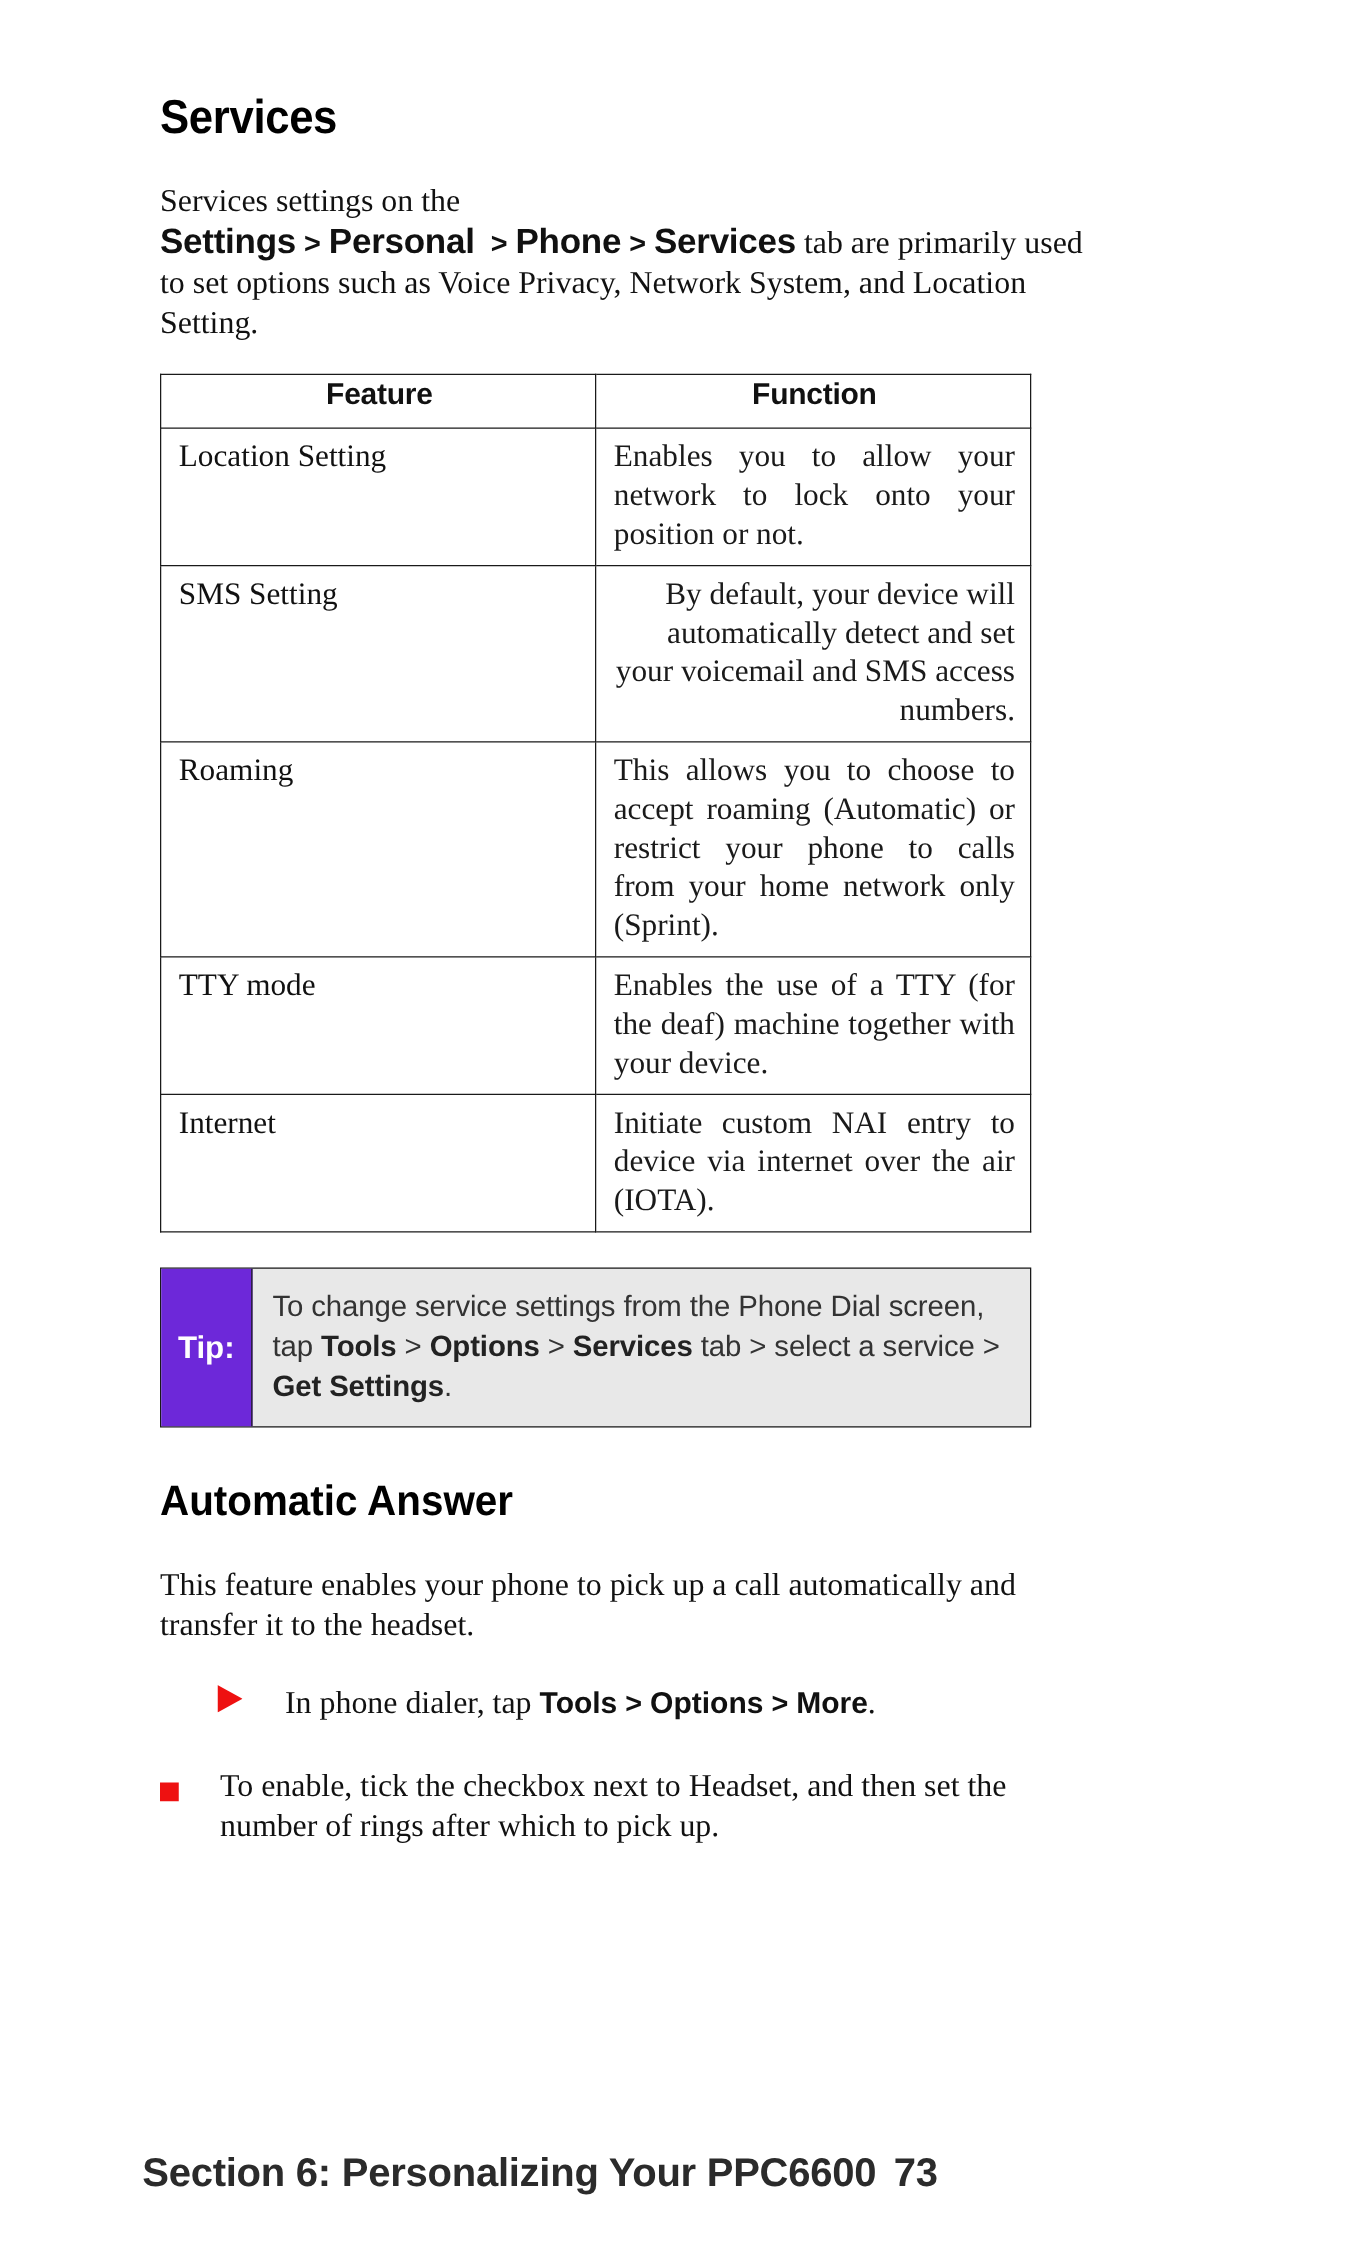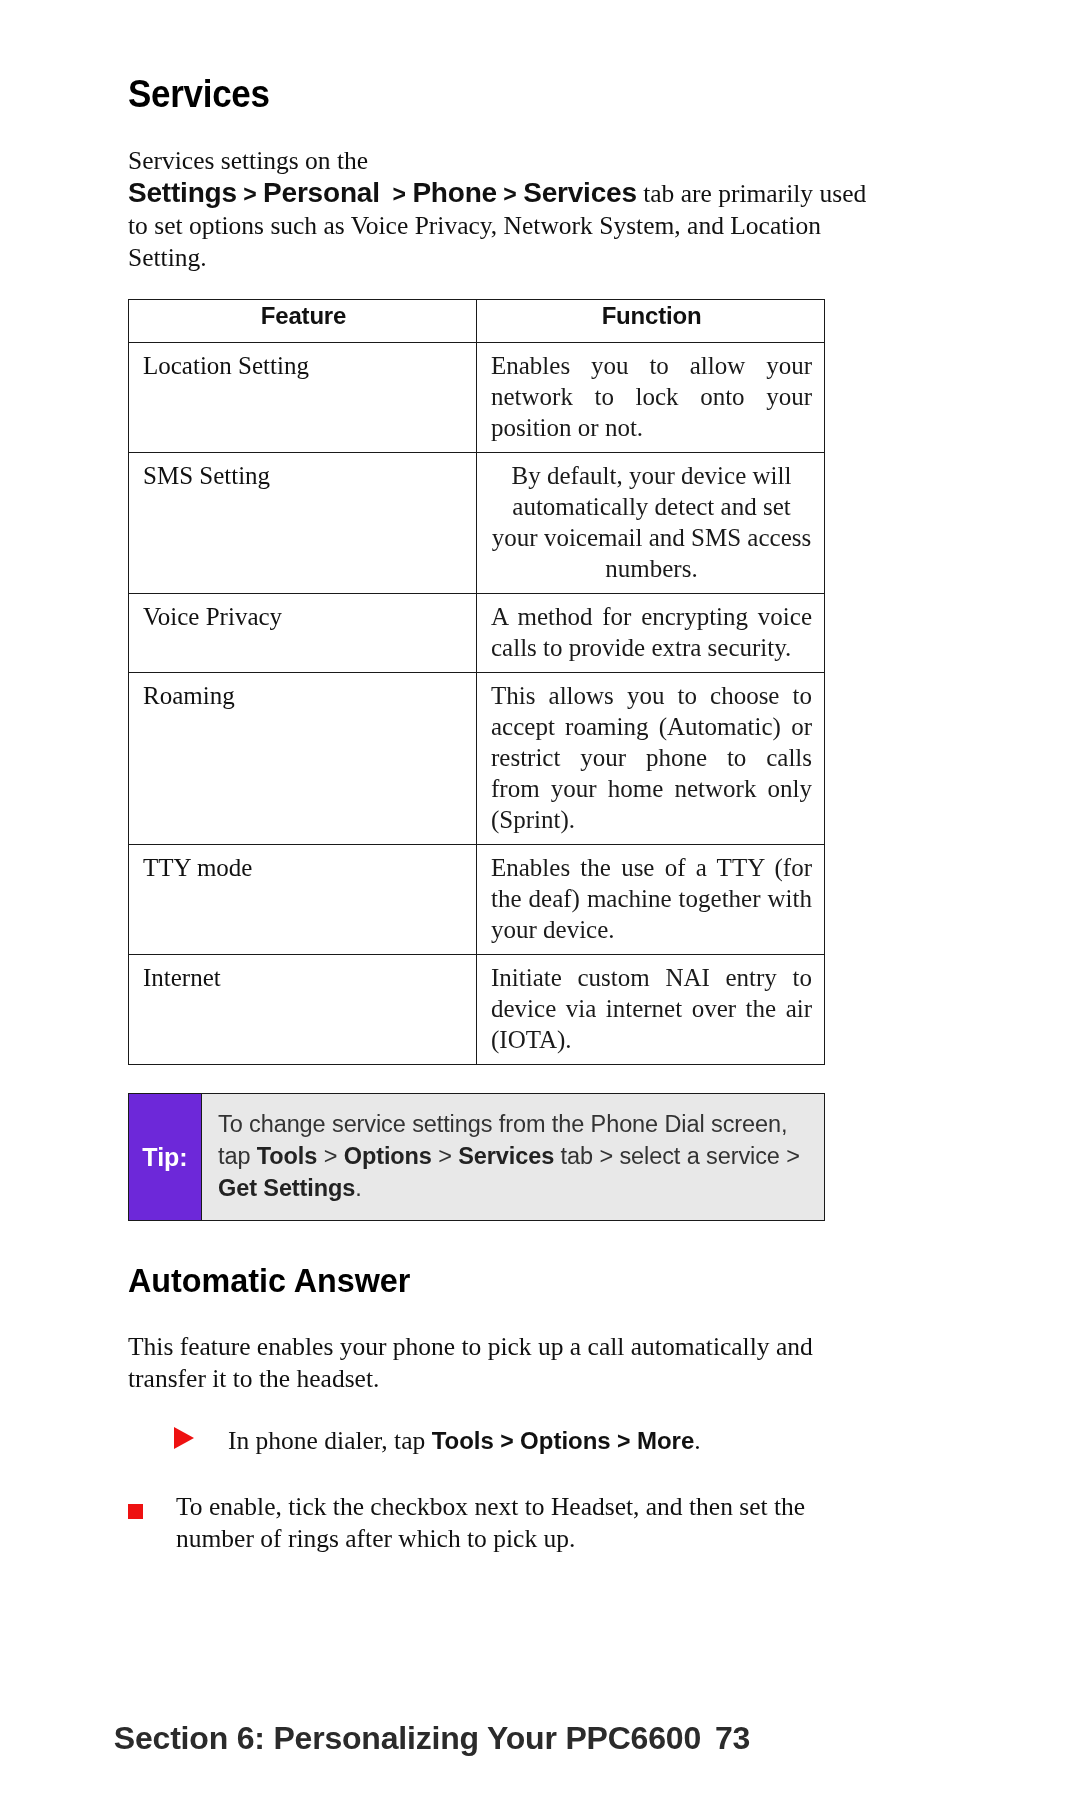--- a/index.html
+++ b/index.html
@@ -87,21 +87,21 @@
     width: 215px;
   }
   table.features td.function {
     font-size: 25px;
     line-height: 31px;
     text-align: justify;
     text-justify: inter-word;
     color: #1a1a1a;
   }
   table.features td.function.nojustify {
-    text-align: center;
+    text-align: right;
   }
 
   
   .bullet-row {
     display: flex;
     align-items: flex-start;
     margin-top: 22px;
   }
   .bullet-row.tri { padding-left: 46px; }
   .bullet-row.sq  { padding-left: 0px; }
@@ -229,24 +229,20 @@
       <tbody>
         <tr>
           <td class="feature">Location Setting</td>
           <td class="function">Enables you to allow your network to lock onto your position or not.</td>
         </tr>
         <tr>
           <td class="feature">SMS Setting</td>
           <td class="function nojustify">By default, your device will automatically detect and set your voicemail and SMS access numbers.</td>
         </tr>
         <tr>
-          <td class="feature">Voice Privacy</td>
-          <td class="function">A method for encrypting voice calls to provide extra security.</td>
-        </tr>
-        <tr>
           <td class="feature">Roaming</td>
           <td class="function">This allows you to choose to accept roaming (Automatic) or restrict your phone to calls from your home network only (Sprint).</td>
         </tr>
         <tr>
           <td class="feature">TTY mode</td>
           <td class="function">Enables the use of a TTY (for the deaf) machine together with your device.</td>
         </tr>
         <tr>
           <td class="feature">Internet</td>
           <td class="function">Initiate custom NAI entry to device via internet over the air (IOTA).</td>

